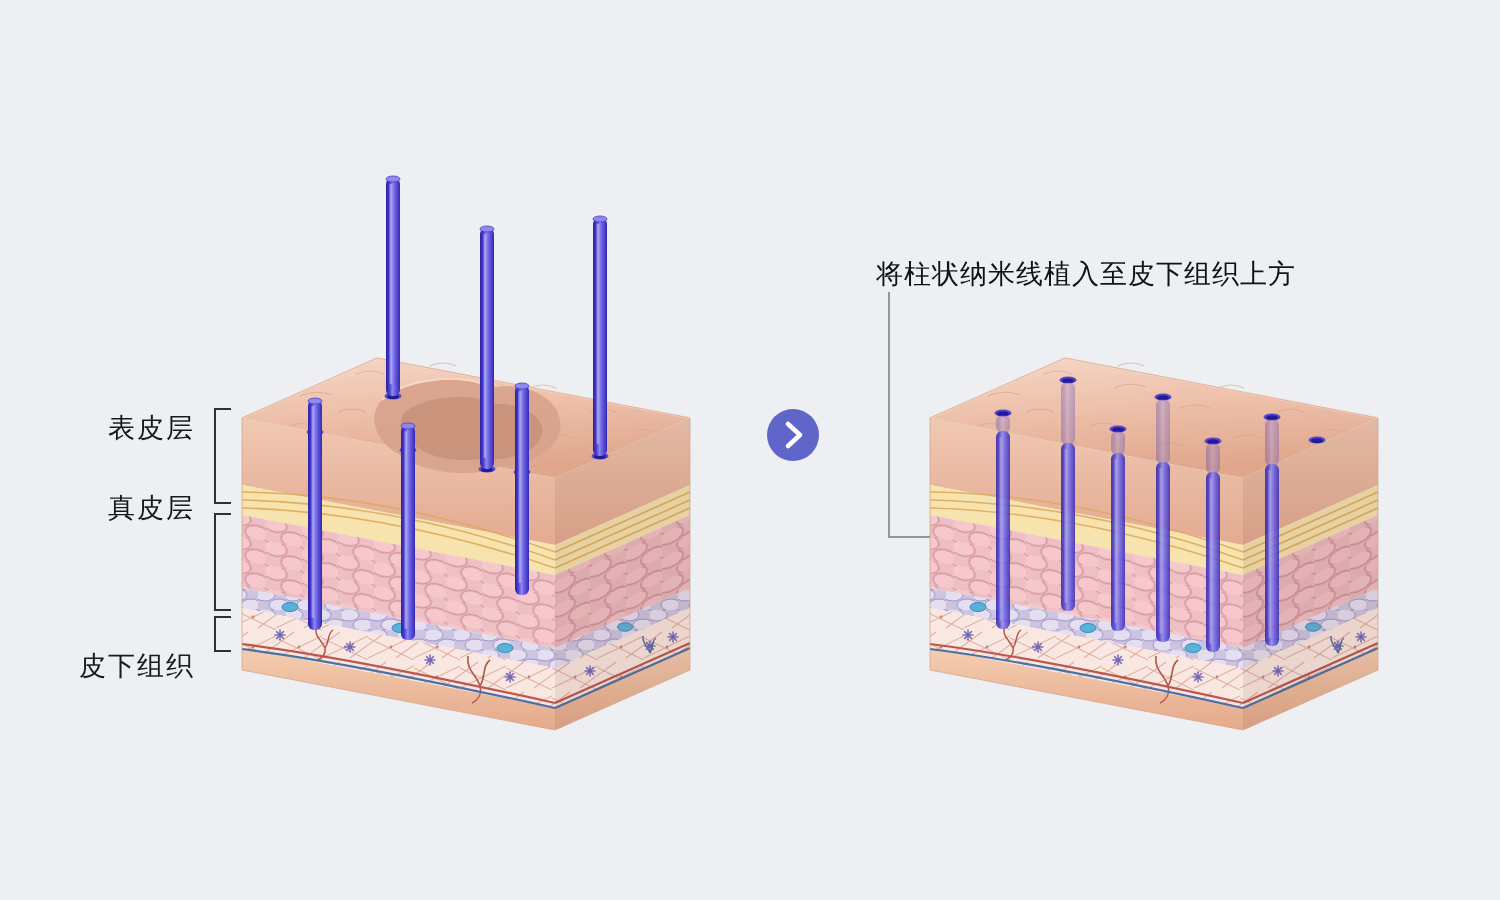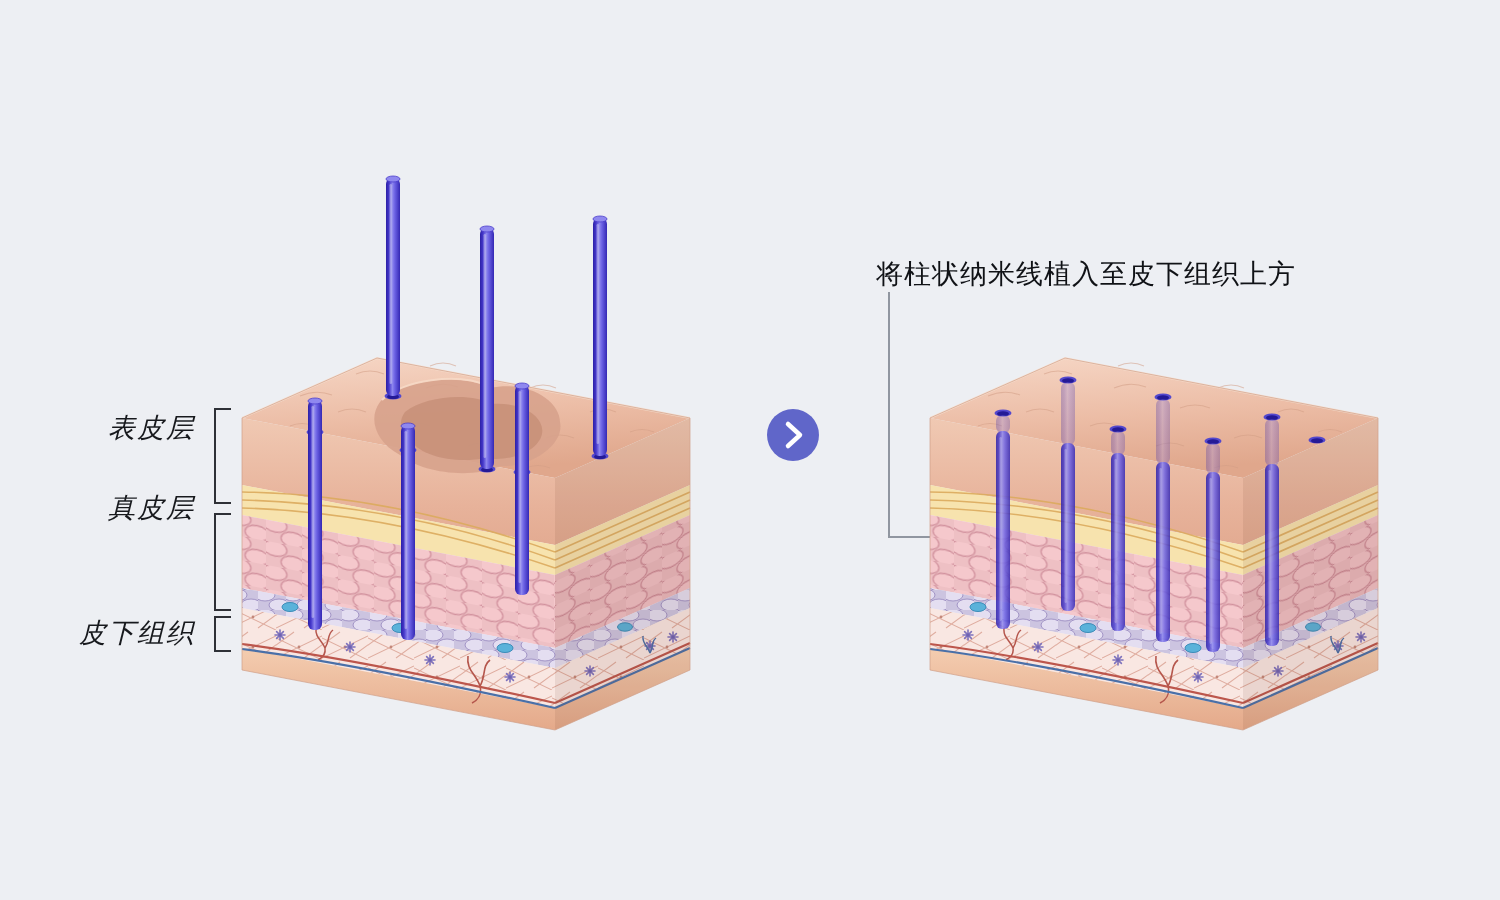--- a/index.html
+++ b/index.html
@@ -15,21 +15,20 @@
   }
   .skin-label{
     position:absolute;
     left:55px;width:140px;
     text-align:right;
     font-size:27px;
     letter-spacing:2px;
     color:#17191d;
     font-weight:500;
     line-height:1.1;
-    font-style:italic;
   }
   .bracket{
     position:absolute;
     left:214px;width:15px;
     border:2px solid #2e3036;
     border-right:none;
   }
   .annotation{
     position:absolute;
     left:876px;top:256px;
@@ -181,21 +180,21 @@
           <polygon points="325,328 460,268 460,520 325,580" fill="#6b3a28" opacity="0.10"></polygon>
         </g>
 
         <polygon points="12,268 147,208 460,268 460,520 325,580 12,520" fill="none" stroke="#d0a089" stroke-width="1" opacity="0.7"></polygon>
       </g>
     </defs>
   </svg>
 
   <div class="skin-label" style="top:414px">表皮层</div>
   <div class="skin-label" style="top:494px">真皮层</div>
-  <div class="skin-label" style="top:619px">皮下组织</div>
+  <div class="skin-label" style="top:652px">皮下组织</div>
 
   <div class="bracket" style="top:408px;height:92px"></div>
   <div class="bracket" style="top:513px;height:94px"></div>
   <div class="bracket" style="top:616px;height:32px"></div>
 
   <svg class="block block-left" viewBox="0 0 480 600">
     <use href="#blockBase"></use>
 
     <g>
       <path d="M150,252 C170,230 230,222 260,238 C300,230 330,252 330,272 C335,295 300,318 270,316 C240,330 190,322 170,305 C145,292 138,268 150,252 Z" fill="#d7a28c" opacity="0.9"></path>

